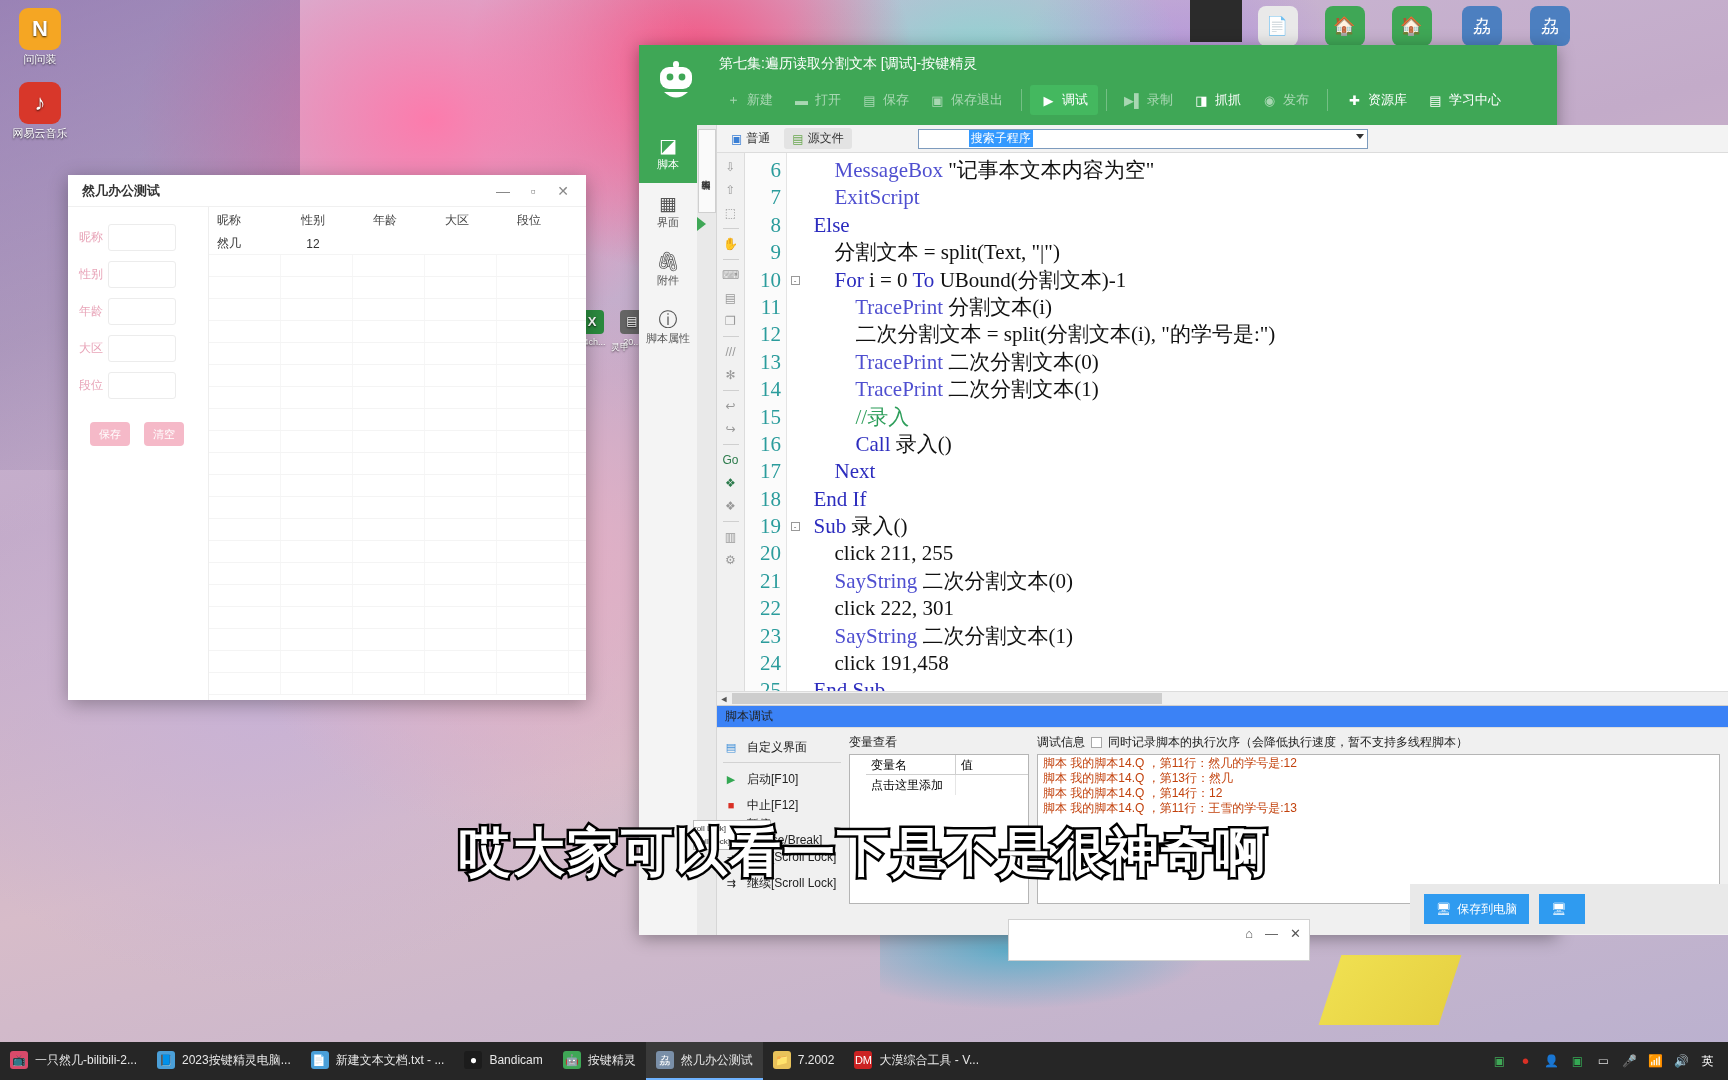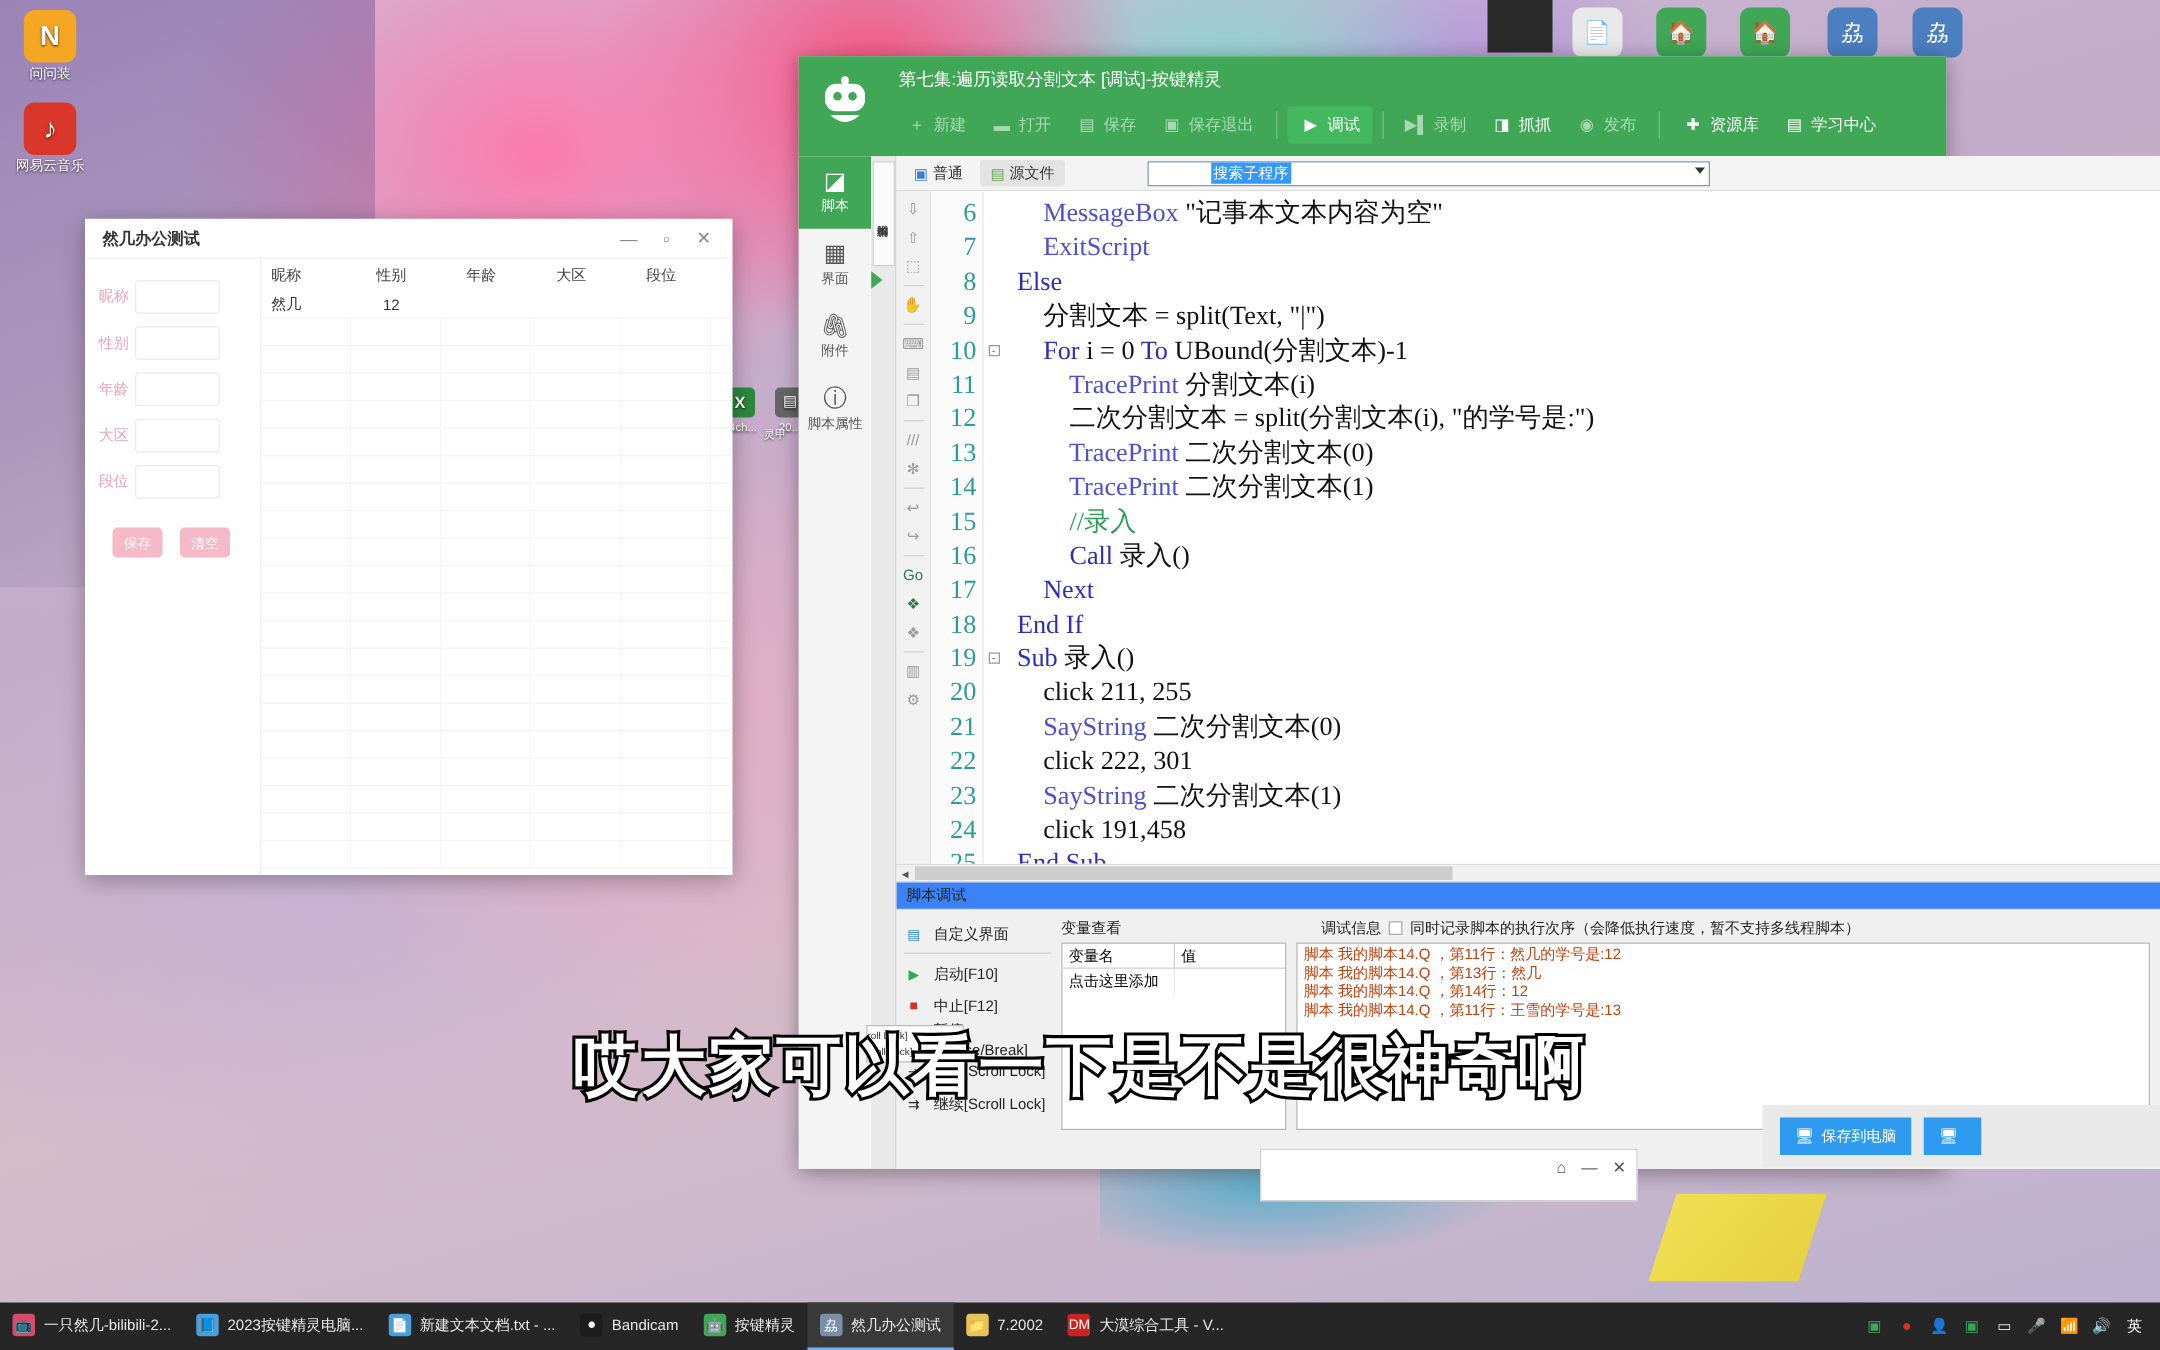--- a/index.html
+++ b/index.html
@@ -154,28 +154,28 @@
   #debug{height:230px;background:#f0f0f0;border-top:1px solid #cfcfcf;}
   #debug-title{height:22px;display:flex;align-items:center;padding-left:8px;font-size:12px;
      color:#222;background:#3b82f6;border-bottom:1px solid #ddd;}
   #debug-body{display:flex;height:208px;padding:6px 0 0 6px;gap:8px;}
   #dbg-left{width:118px;}
   .dbg-btn{display:flex;align-items:center;gap:8px;height:26px;font-size:12px;color:#222;}
   .dbg-ico{width:16px;height:16px;display:flex;align-items:center;justify-content:center;font-size:11px;}
   .dbg-hr{height:1px;background:#d2d2d2;margin:2px 0 3px;}
   #dbg-mid{width:180px;}
   .pane-cap{font-size:12px;color:#222;margin-bottom:3px;}
-  #var-table{border:1px solid #b5b5b5;background:#fff;height:150px;}
+  #var-table{border:1px solid #b5b5b5;background:#fff;height:150px;padding-left:16px;}
   #var-head{display:flex;height:20px;font-size:12px;border-bottom:1px solid #cfcfcf;}
   #var-head div{padding:2px 5px;}
   #var-head .c1{width:90px;border-right:1px solid #cfcfcf;}
   .var-row{display:flex;height:20px;font-size:12px;}
   .var-row .c1{width:90px;border-right:1px solid #e6e6e6;padding:2px 5px;}
   #dbg-right{flex:1;padding-right:8px;}
-  #dbg-right-cap{display:flex;align-items:center;gap:6px;font-size:12px;color:#222;margin-bottom:3px;margin-left:20px;}
+  #dbg-right-cap{display:flex;align-items:center;gap:6px;font-size:12px;color:#222;margin-bottom:3px;}
   .chk{width:11px;height:11px;border:1px solid #a8a8a8;background:#fff;display:inline-block;}
   #log{border:1px solid #b5b5b5;background:#fff;height:150px;overflow:hidden;padding:1px 0 0 2px;}
   .log-line{font-size:12px;color:#c2410c;line-height:15px;padding-left:3px;white-space:nowrap;}
   .log-line.sel{background:#2d7cd6;color:#fff;}
 
   
   #float-win{position:absolute;left:1008px;top:919px;width:302px;height:42px;
      background:#fff;border:1px solid #d0d0d0;display:flex;align-items:flex-start;
      justify-content:flex-end;padding:6px 8px 0 0;gap:12px;}
   #float-win .fb{color:#555;font-size:13px;}

